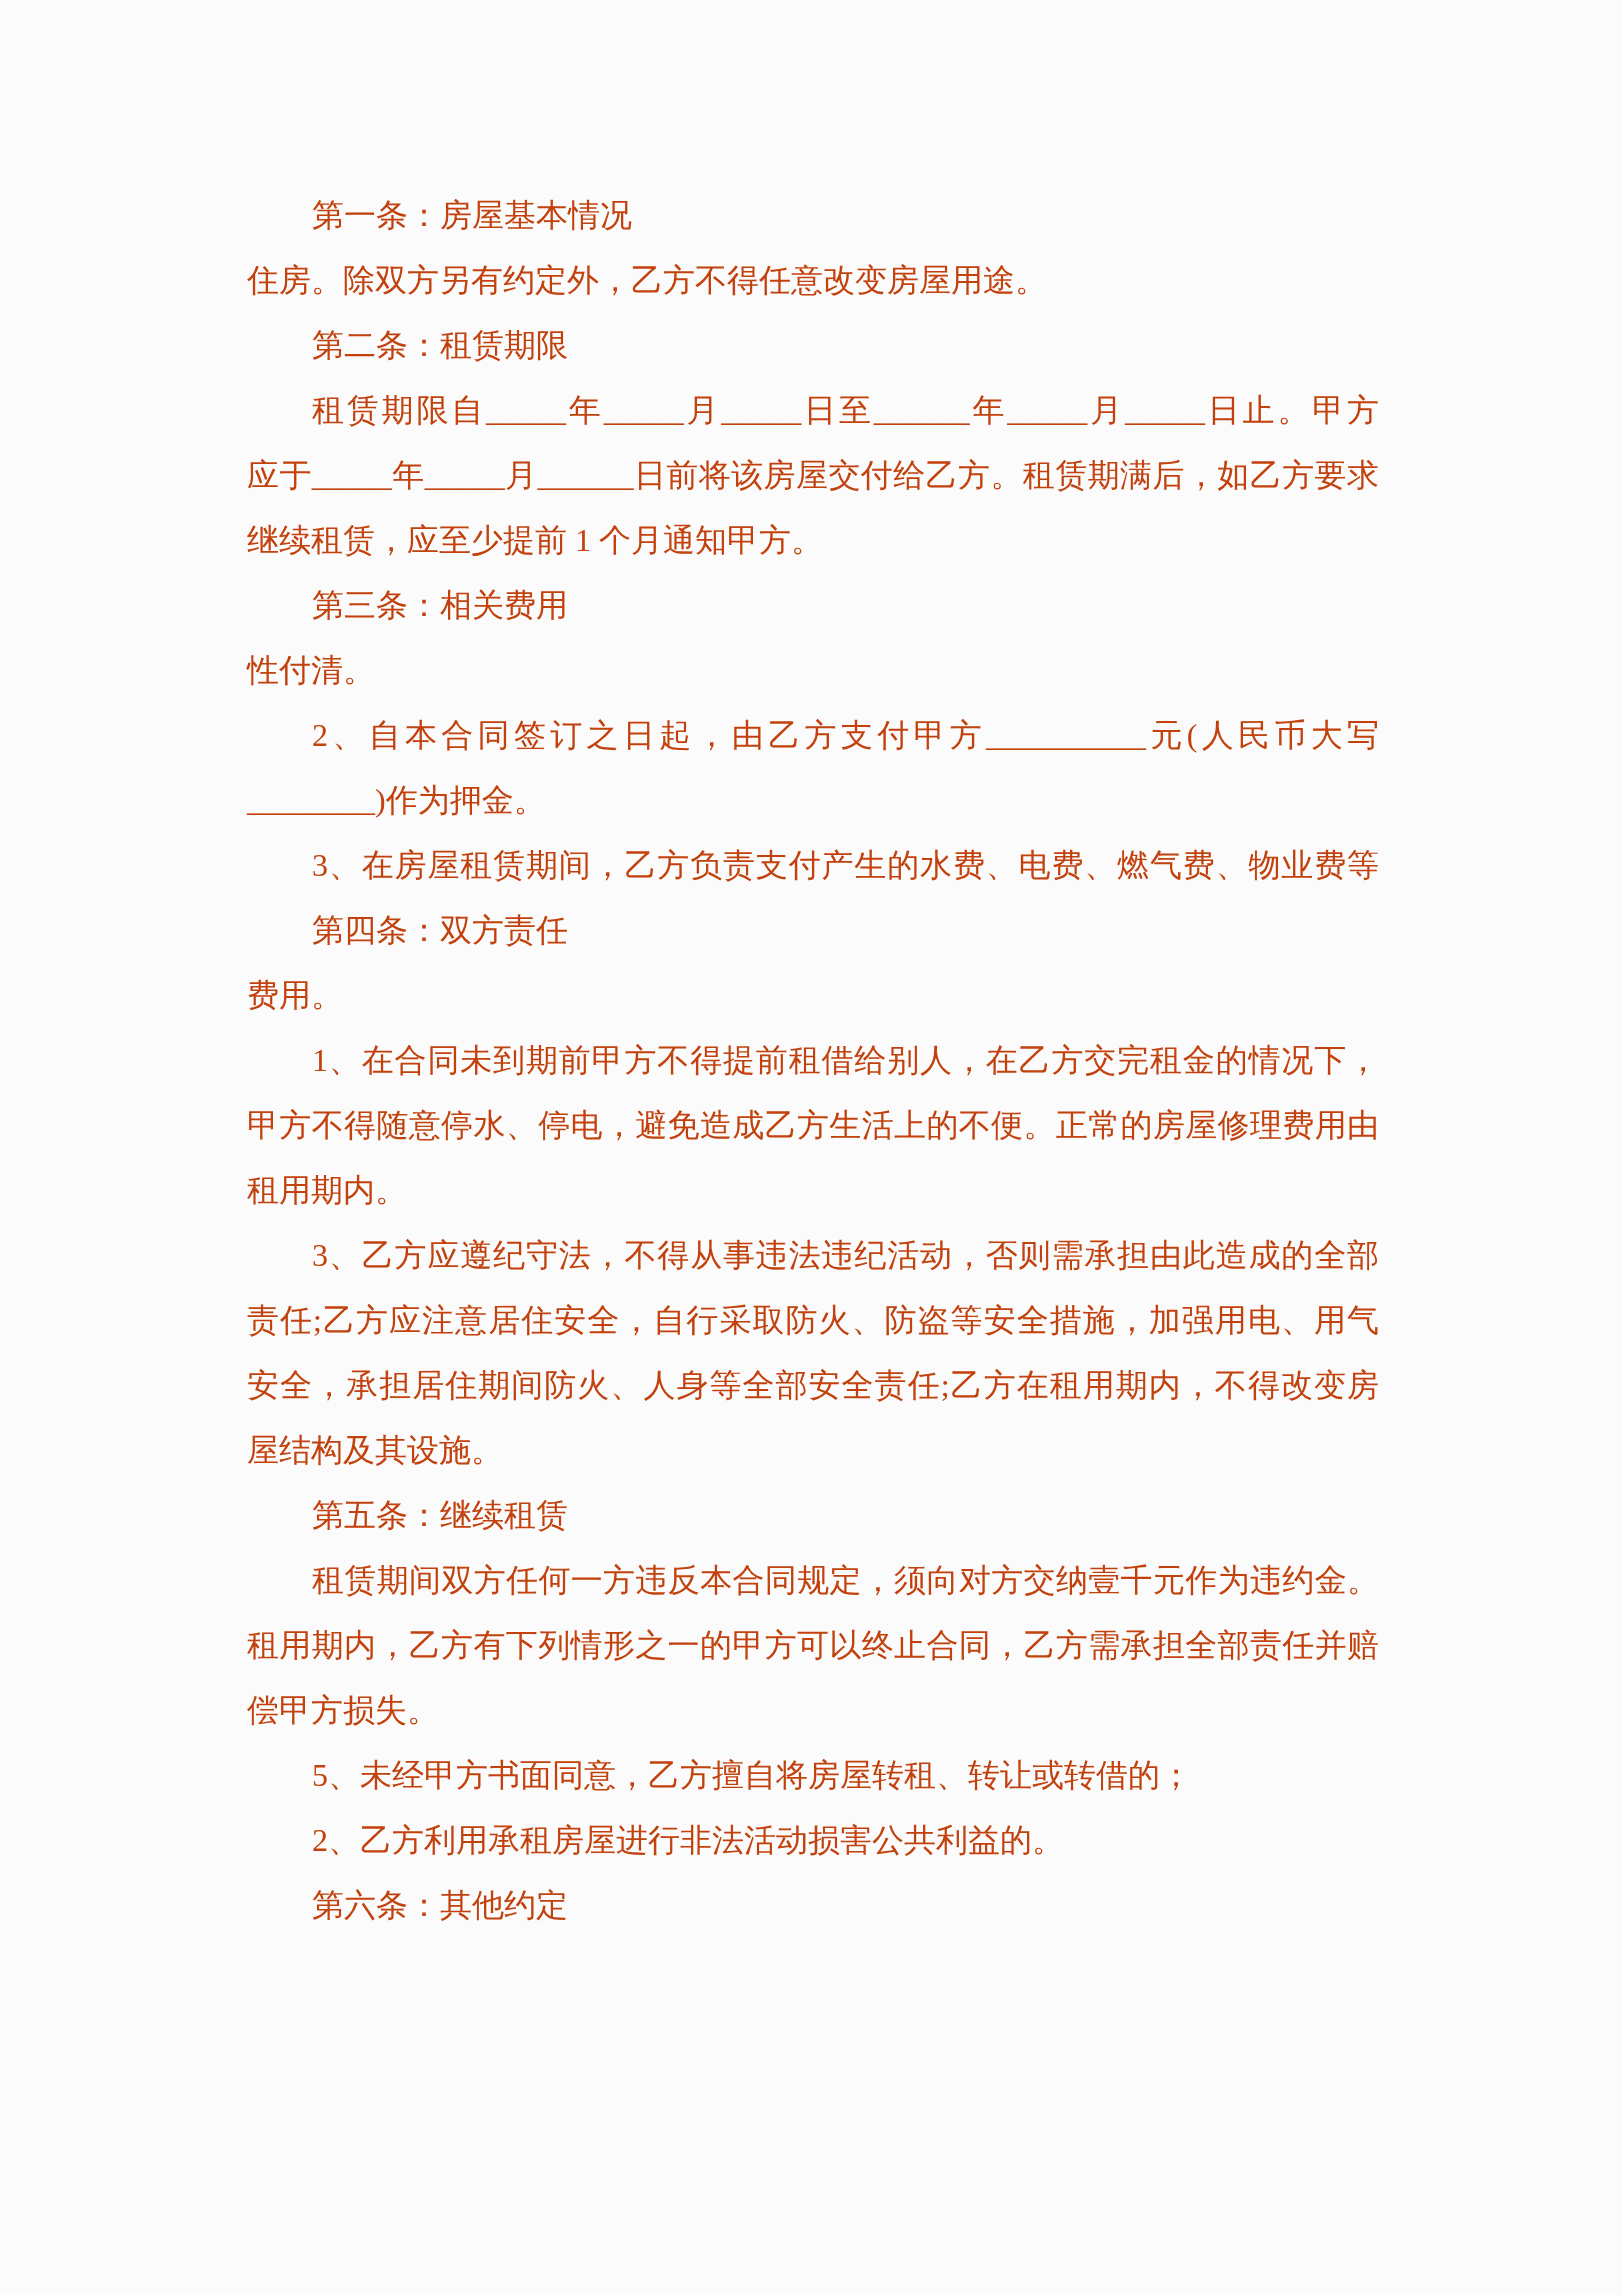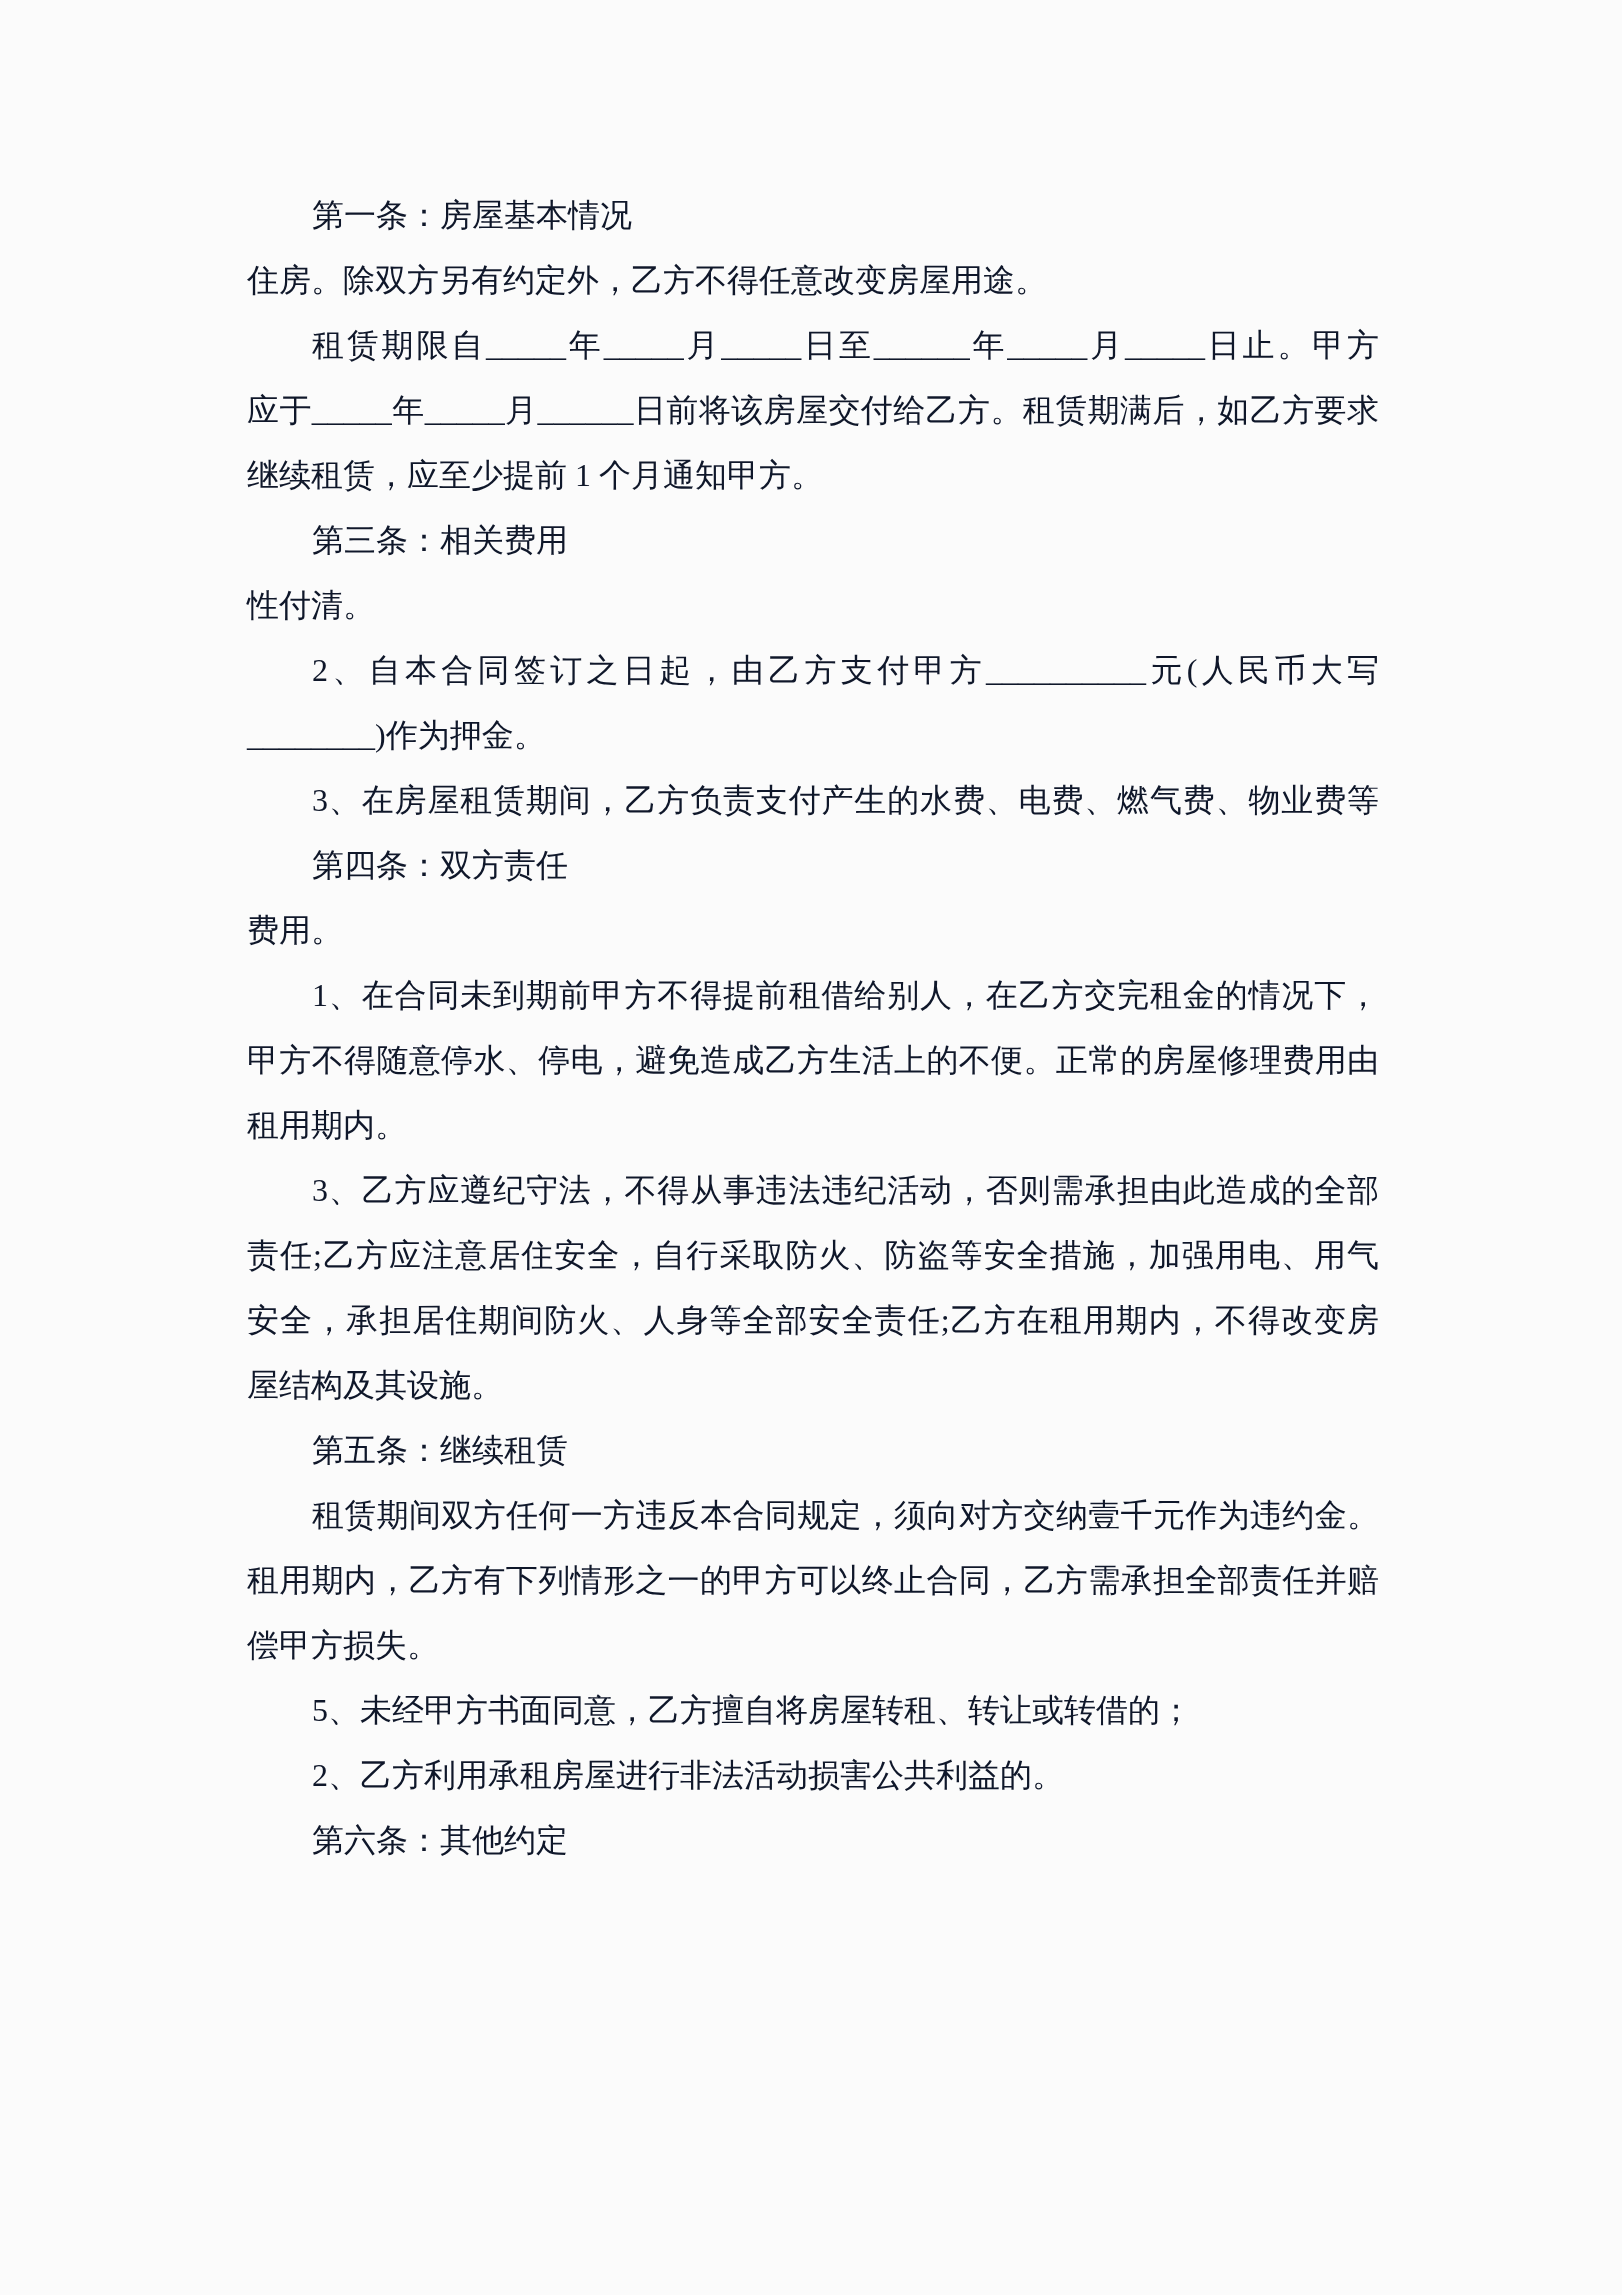--- a/index.html
+++ b/index.html
@@ -33,23 +33,24 @@
   }
   .line.fill {
     text-align: justify;
     text-align-last: justify;
   }
 </style>
 </head>
 <body>
 
 <div class="page" style="background: rgb(251, 251, 251);">
-  <div class="content" style="color: #0f172a;">
+  <div class="content" style="color: #c2410c;">
       <div class="line indent">第一条：房屋基本情况</div>
       <div class="line">住房。除双方另有约定外，乙方不得任意改变房屋用途。</div>
+      <div class="line indent">第二条：租赁期限</div>
       <div class="line indent fill">租赁期限自_____年_____月_____日至______年_____月_____日止。甲方</div>
       <div class="line fill">应于_____年_____月______日前将该房屋交付给乙方。租赁期满后，如乙方要求</div>
       <div class="line">继续租赁，应至少提前 1 个月通知甲方。</div>
       <div class="line indent">第三条：相关费用</div>
       <div class="line">性付清。</div>
       <div class="line indent fill"> 2、自本合同签订之日起，由乙方支付甲方__________元(人民币大写</div>
       <div class="line">________)作为押金。</div>
       <div class="line indent fill">3、在房屋租赁期间，乙方负责支付产生的水费、电费、燃气费、物业费等</div>
       <div class="line indent">第四条：双方责任</div>
       <div class="line">费用。</div>

